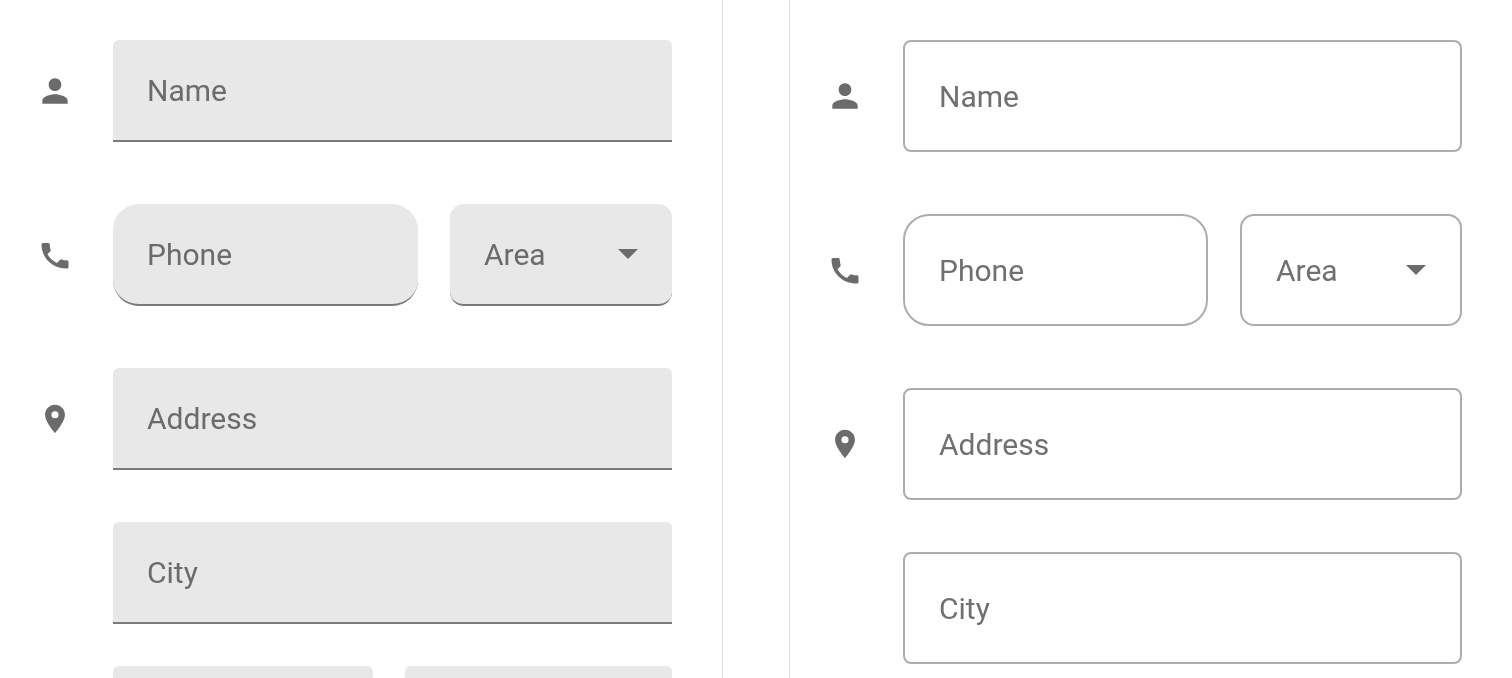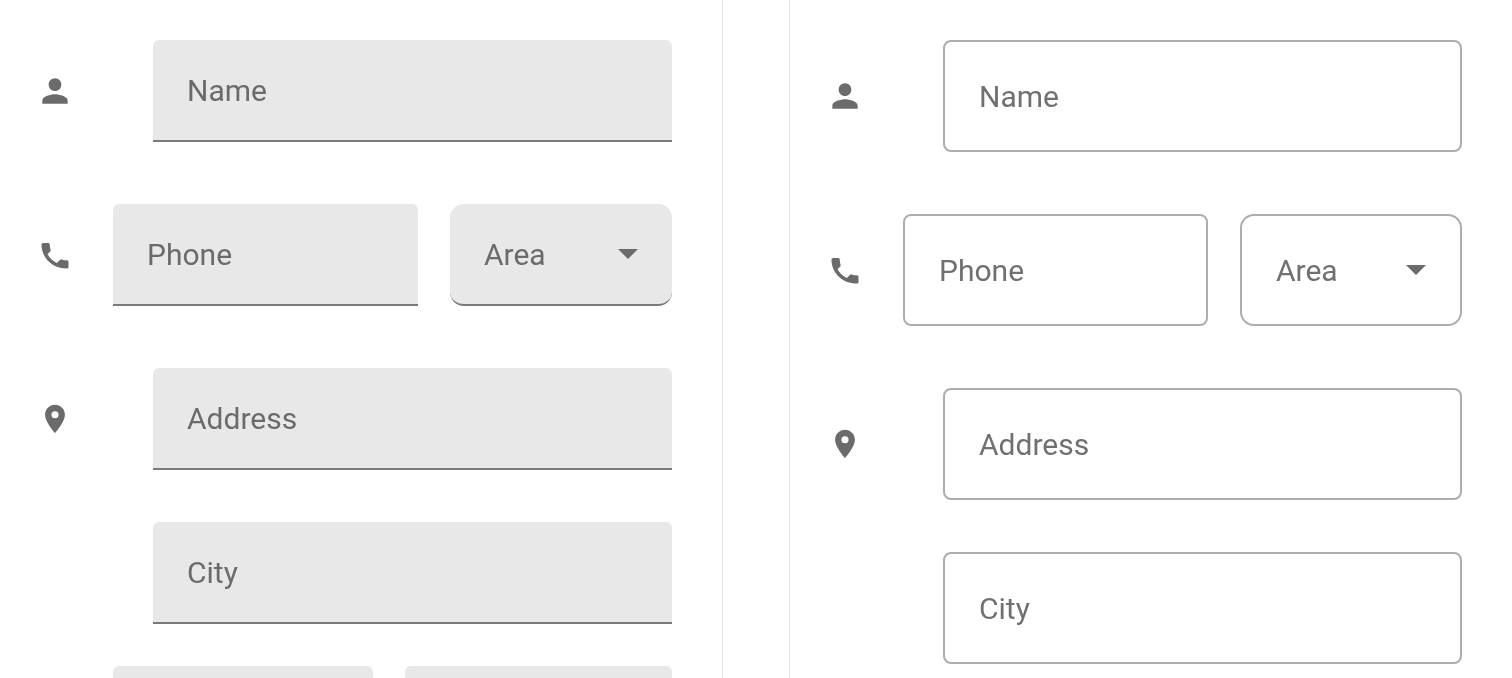--- a/index.html
+++ b/index.html
@@ -80,24 +80,24 @@
       padding: 0 34px;
       position: relative;
     }
     .field-outlined .placeholder {
       color: #707070;
       font-size: 30px;
       pointer-events: none;
     }
     .field-full {
       flex: 1;
-      margin-left: 40px;
     }
     .field-phone {
       flex: 0 0 305px;
+      border-radius: 26px;
     }
     .field-area {
       flex: 0 0 222px;
       justify-content: space-between;
       border-radius: 14px;
     }
     .dropdown-arrow {
       width: 0;
       height: 0;
       border-left: 10px solid transparent;

